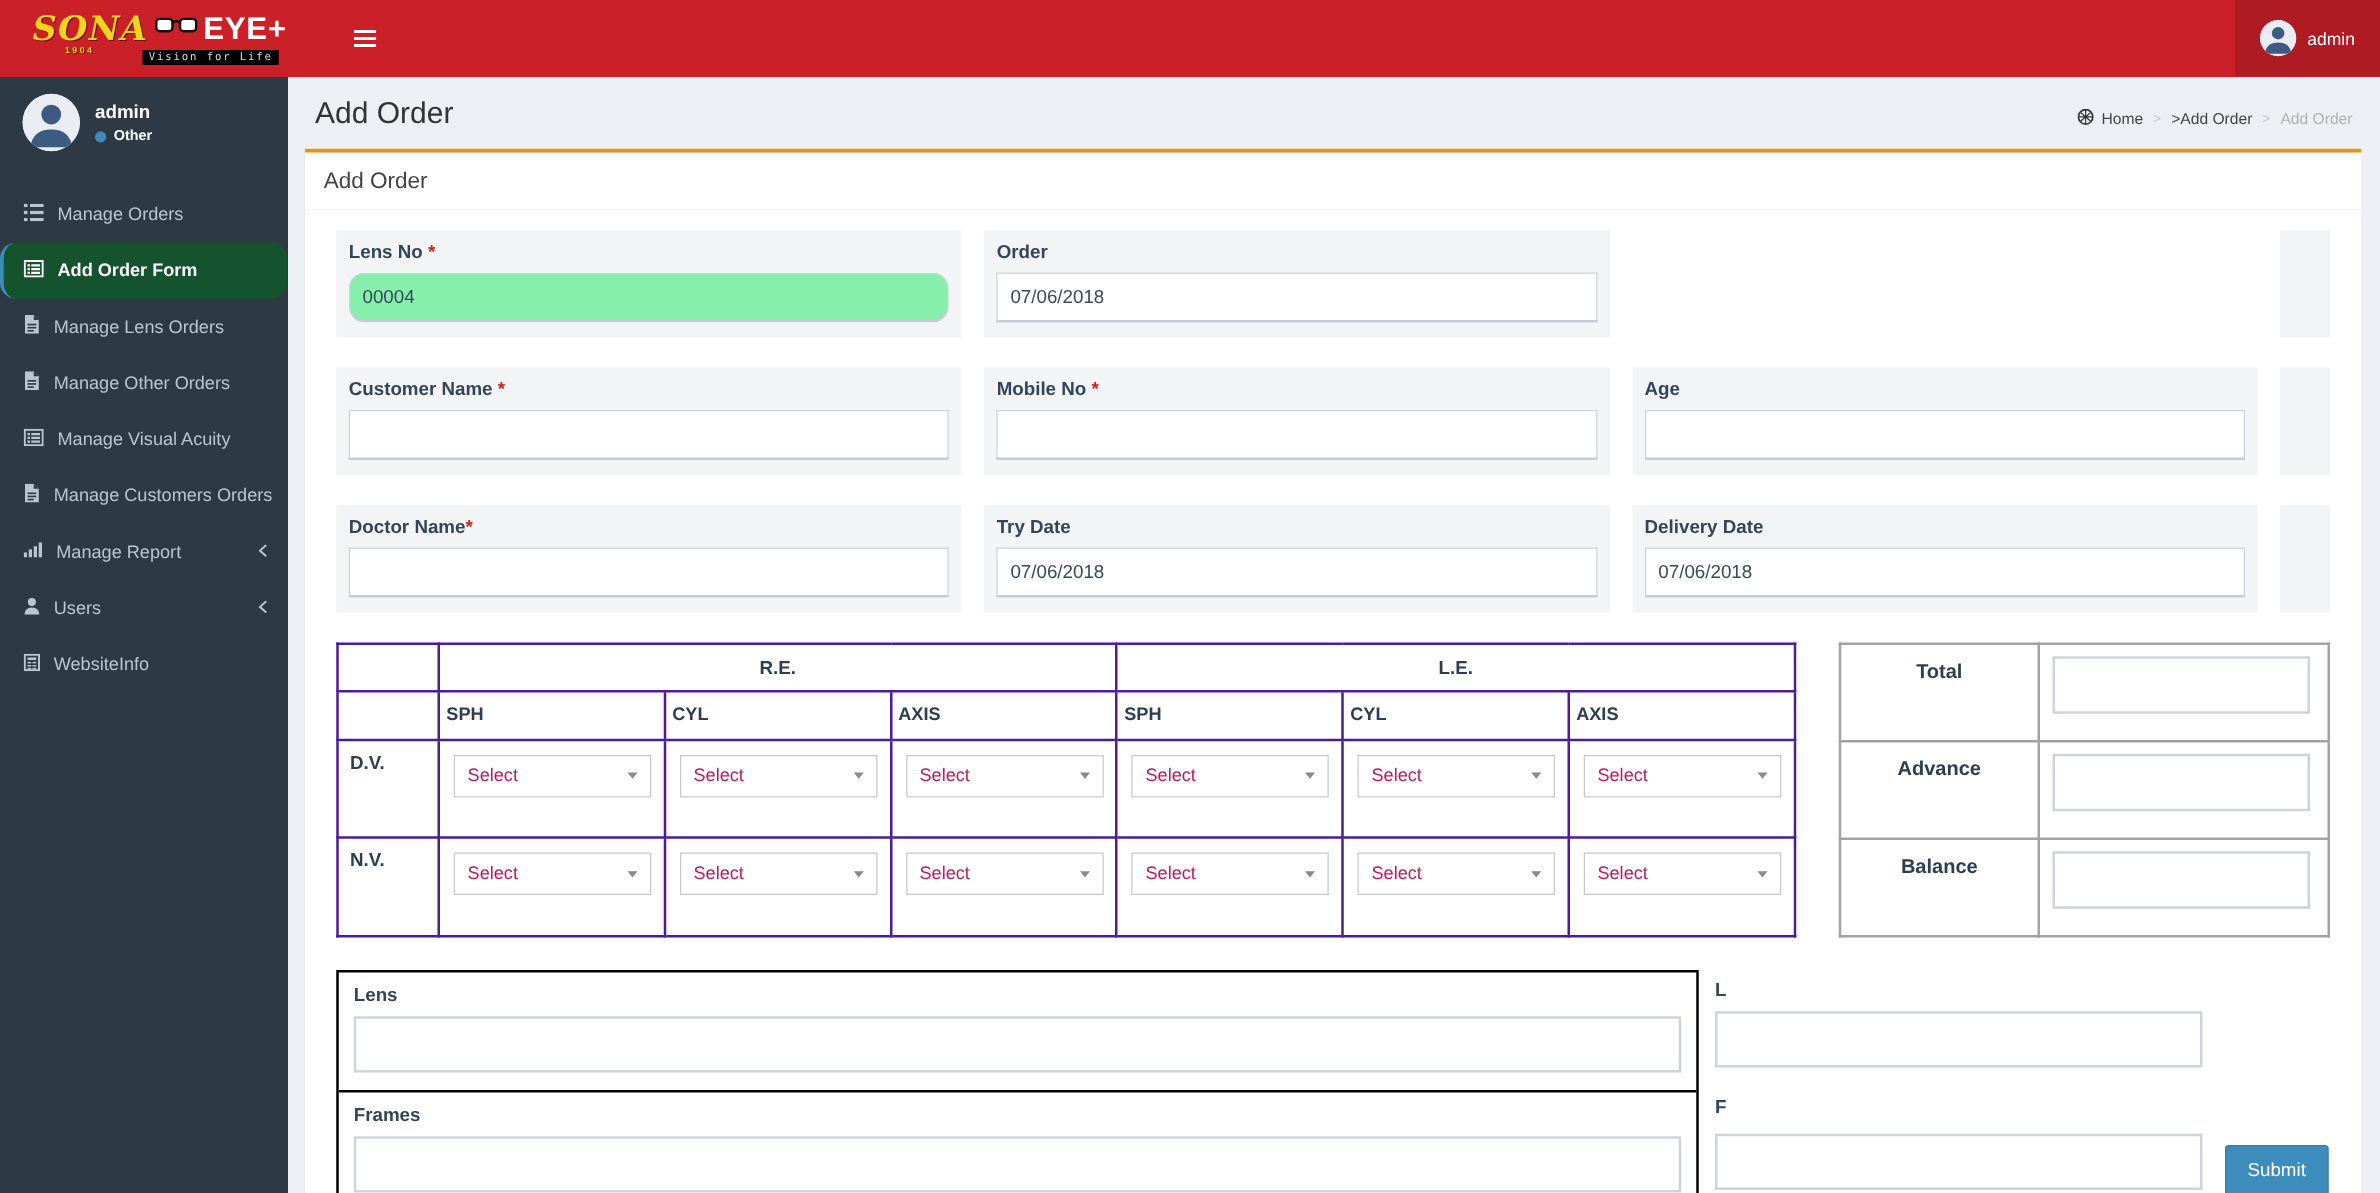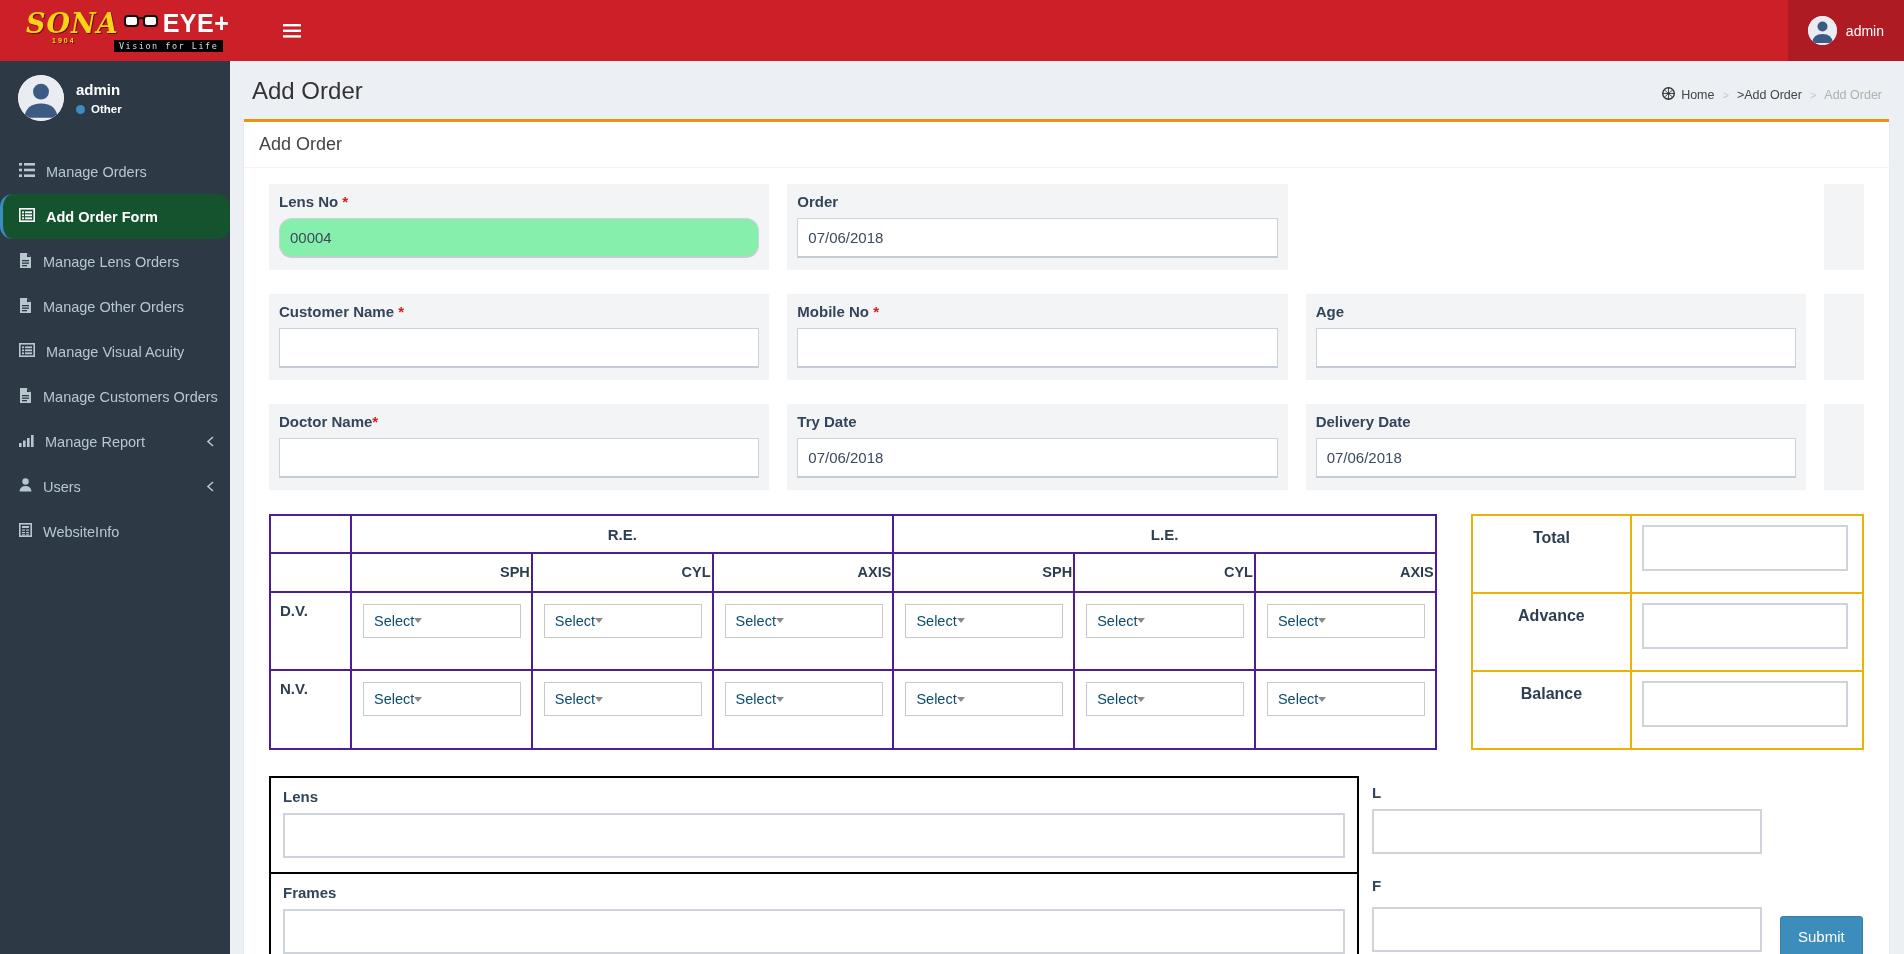--- a/index.html
+++ b/index.html
@@ -61,28 +61,28 @@
   .cell input { width:100%; height:40px; border:1px solid #ccd1da; border-bottom:2px solid #c6ccd6; background:#fff; padding:0 10px; font-size:15px; color:#3a4a5c; outline:none; }
   .cell input[readonly] { background:#86efac;border-radius:13px; }
 
   
   .rx-wrap { display:flex; gap:34px; margin-top:16px; }
   table.rx { border-collapse:collapse; }
   table.rx th, table.rx td { border:2px solid #4c1d95; }
   table.rx .lbl-col { width:82px; }
   table.rx .sel-col { width:181px; }
   table.rx .eye-h { height:38px; text-align:center; font-size:15px; font-weight:700; color:#2c3e50; }
-  table.rx .col-h { height:38px; text-align:right; padding-left:24px; font-size:14.5px; font-weight:700; color:#2c3e50; }
+  table.rx .col-h { height:38px; text-align:left; padding-left:5px; font-size:14.5px; font-weight:700; color:#2c3e50; }
   table.rx .row-lbl { vertical-align:top; padding:9px 0 0 9px; font-size:15px; font-weight:700; color:#2c3e50; }
   table.rx .sel-cell { height:78px; vertical-align:top; padding:11px 0 0 11px; }
-  .select { width:158px; height:34px; border:1px solid #c9c9c9; background:#fff; display:flex; align-items:center; padding:0 10px; font-size:14.5px; color:#0c4a6e; cursor:pointer; }
+  .select { width:158px; height:34px; border:1px solid #c9c9c9; background:#fff; display:flex; align-items:center; justify-content:space-between; padding:0 10px; font-size:14.5px; color:#be185d; cursor:pointer; }
   .caret { width:0; height:0; border-left:4.5px solid transparent; border-right:4.5px solid transparent; border-top:5.5px solid #8a8a8a; }
 
   table.totals { border-collapse:collapse; }
-  table.totals td { border:2px solid #eab308; }
+  table.totals td { border:2px solid #a3a3a3; }
   .tot-lbl { width:160px; vertical-align:top; text-align:center; padding-top:13px; font-size:16px; font-weight:700; color:#2c3e50; }
   .tot-val { width:232px; height:78px; vertical-align:top; padding:9px 0 0 10px; }
   .tot-val input { width:206px; height:46px; border:2px solid #ced3dc; background:#fff; padding:0 8px; font-size:15px; color:#3a4a5c; outline:none; }
 
   
   .bottom-wrap { display:flex; gap:13px; margin-top:26px; }
   .lens-table { flex:0 0 1090px; border:2px solid #000; }
   .lens-row { padding:10px 12px 14px 12px; }
   .lens-row + .lens-row { border-top:2px solid #000; }
   .lens-row label { display:block; font-size:15px; font-weight:700; color:#32455a; margin-bottom:8px; }

